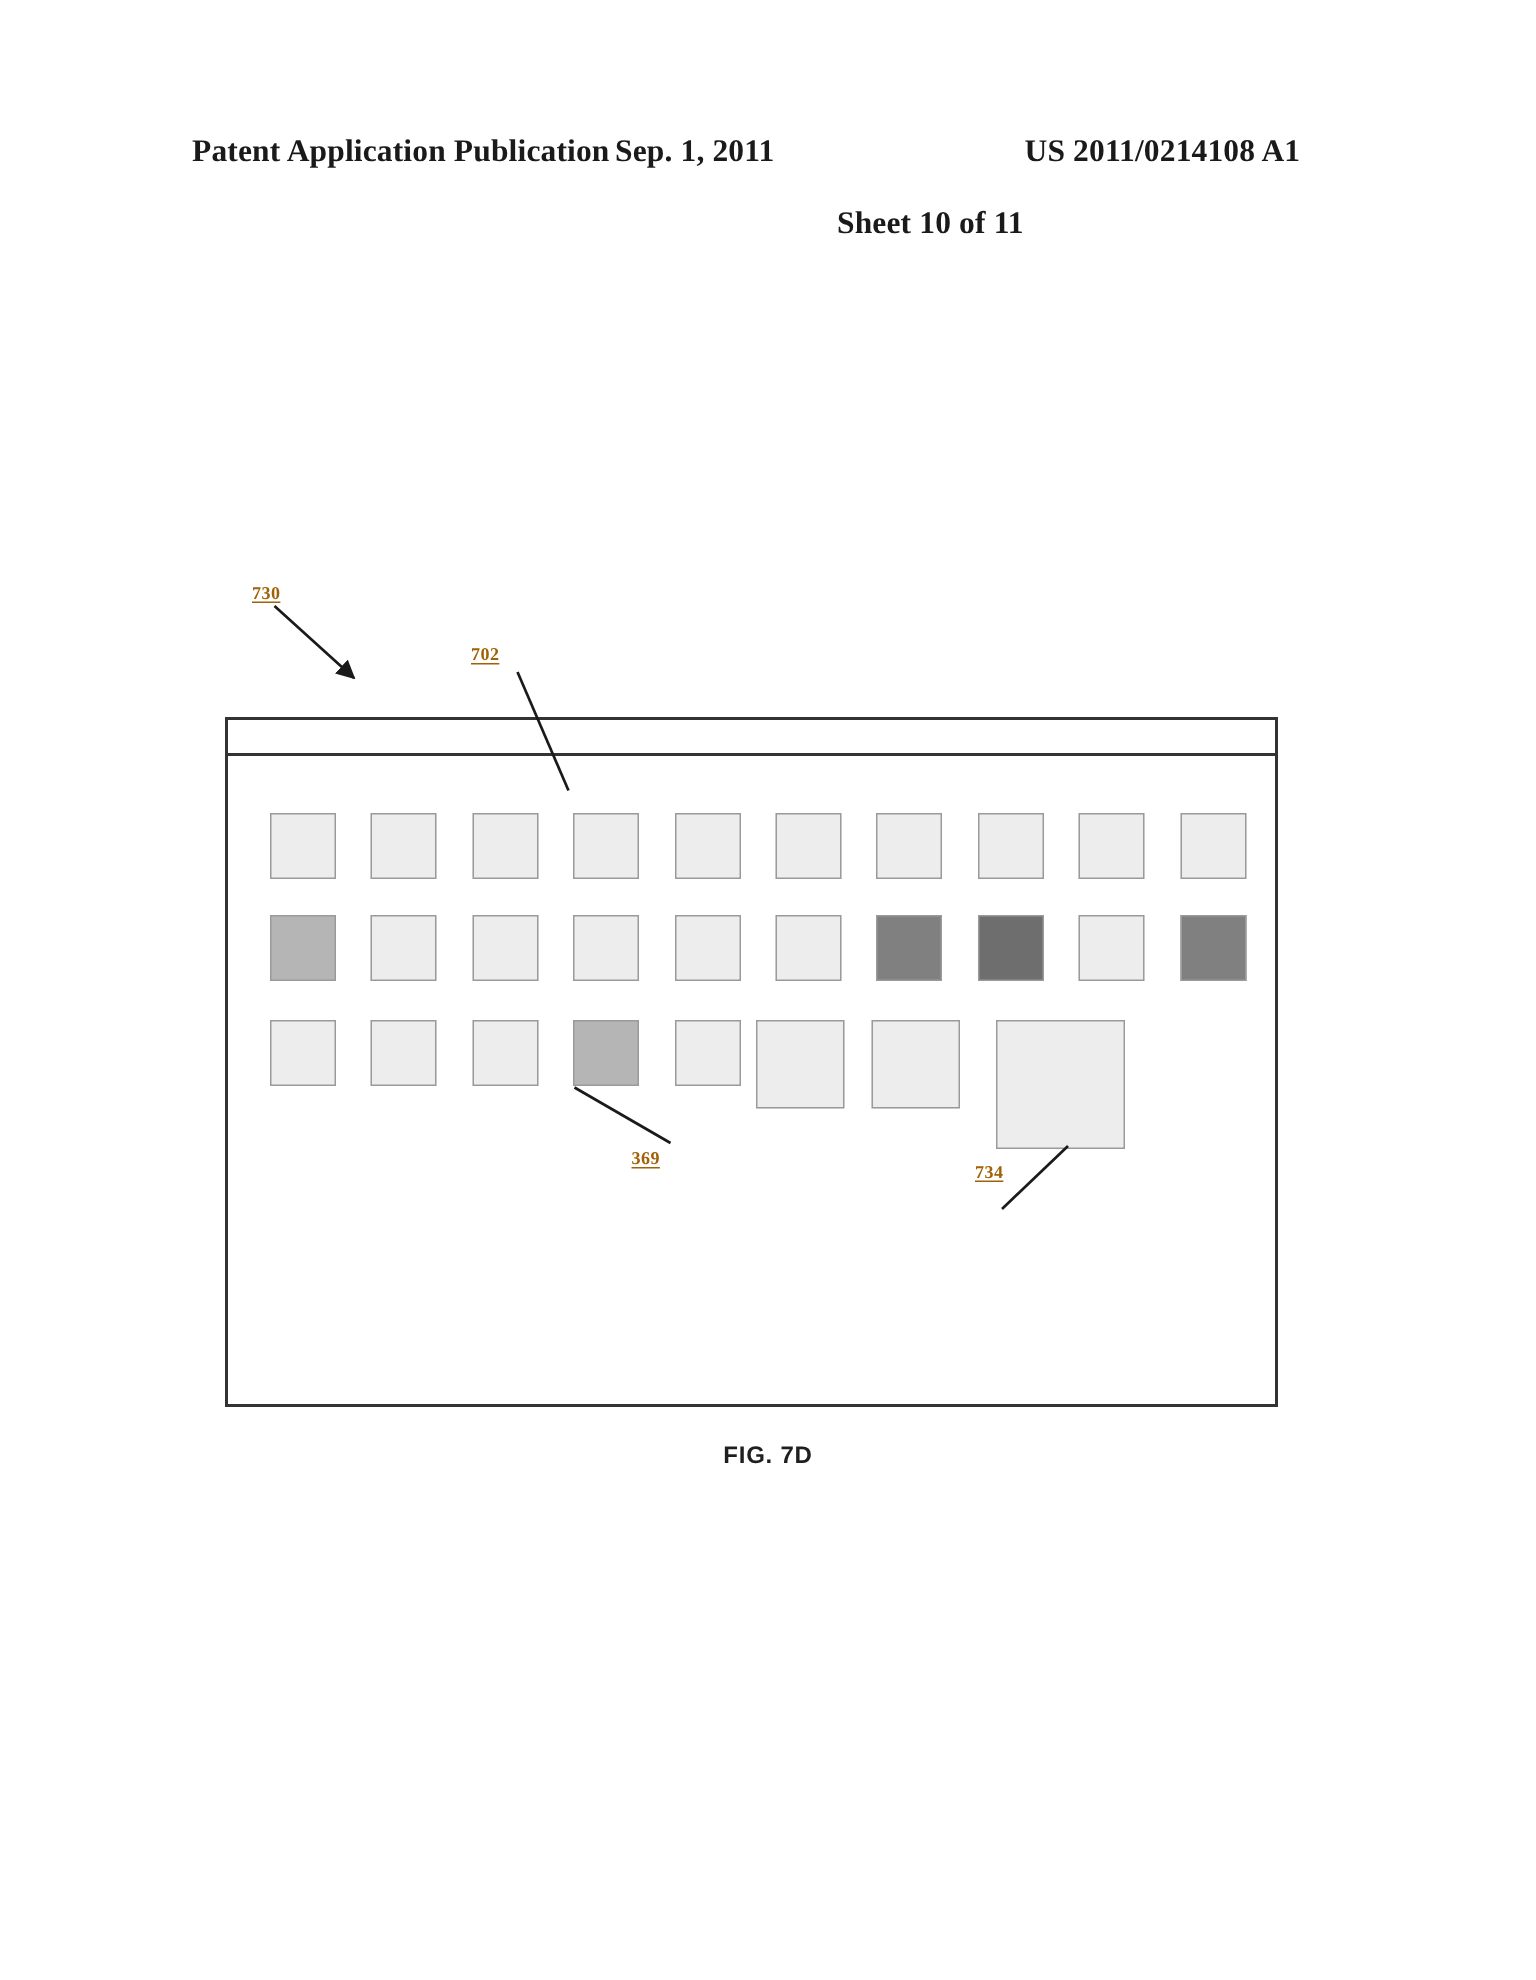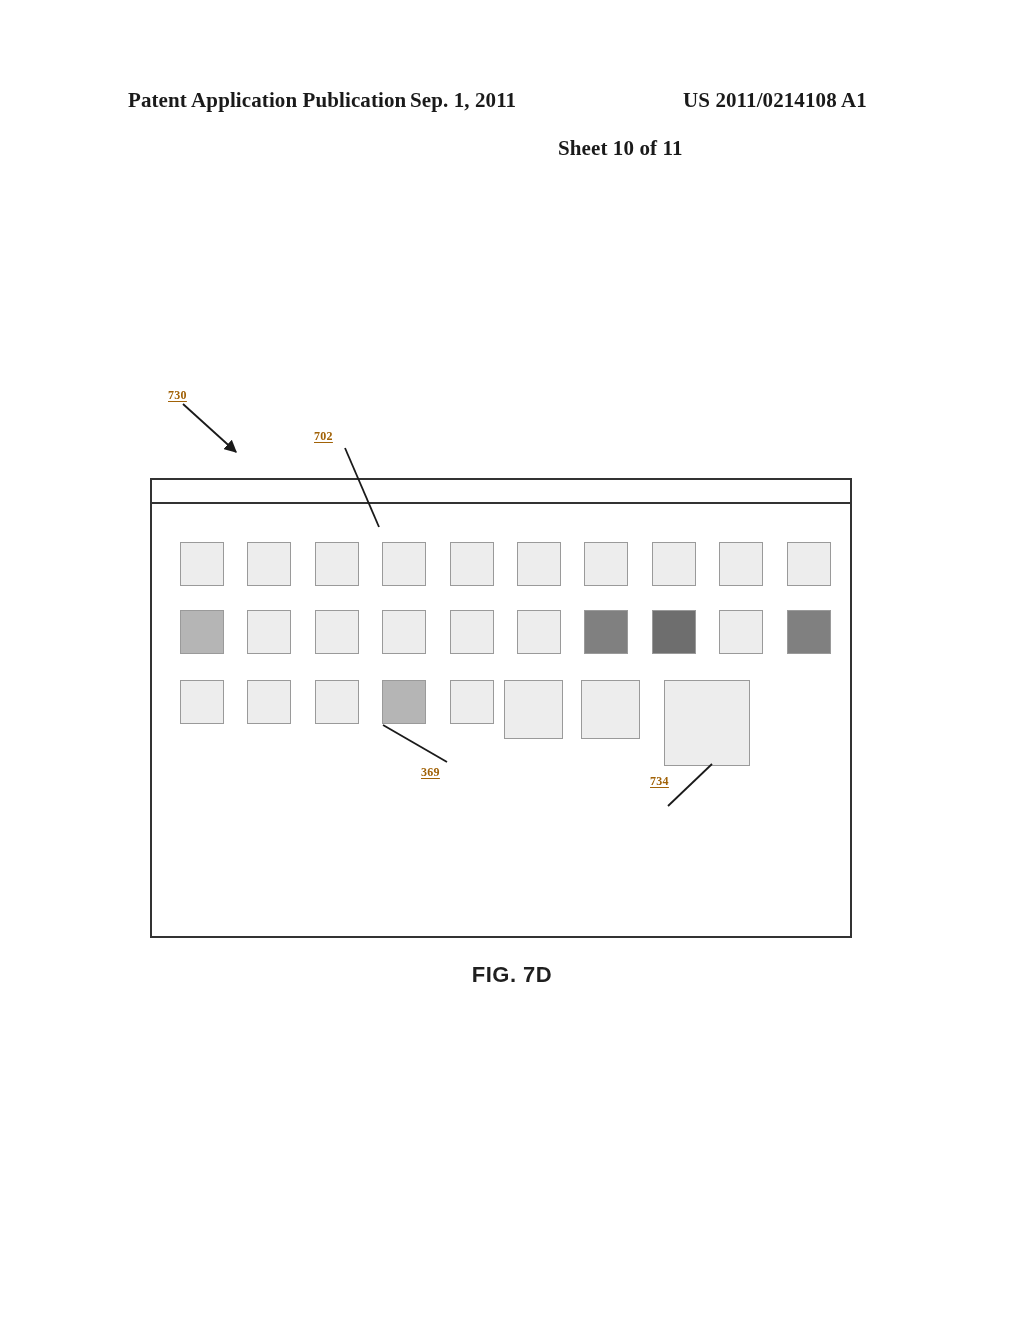--- a/index.html
+++ b/index.html
@@ -109,21 +109,21 @@
 
   
   #fig-caption {
     position: absolute;
     left: 0;
     top: 962px;
     width: 1024px;
     text-align: center;
     font-family: "Liberation Sans", sans-serif;
     font-weight: bold;
-    font-size: 22px;
+    font-size: 16px;
     letter-spacing: 0.5px;
     color: #1f1f1f;
   }
 </style>
 </head>
 <body>
 
 <div id="page-header">
   <span class="hdr-pub">Patent Application Publication</span>
   <span class="hdr-date">Sep. 1, 2011</span>

